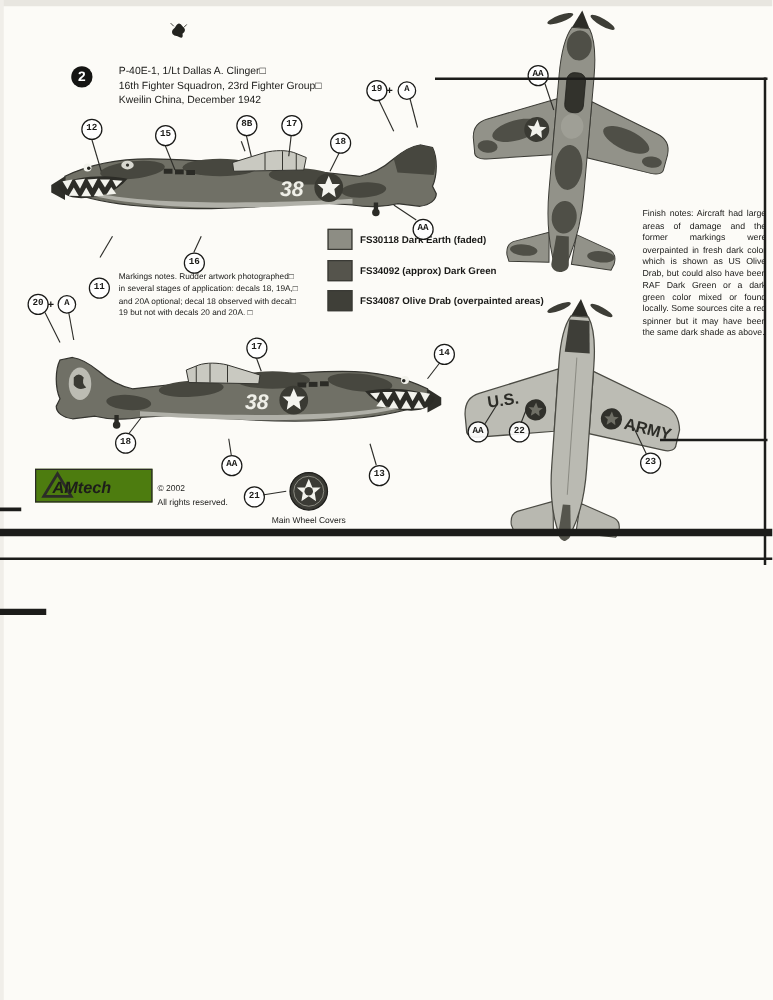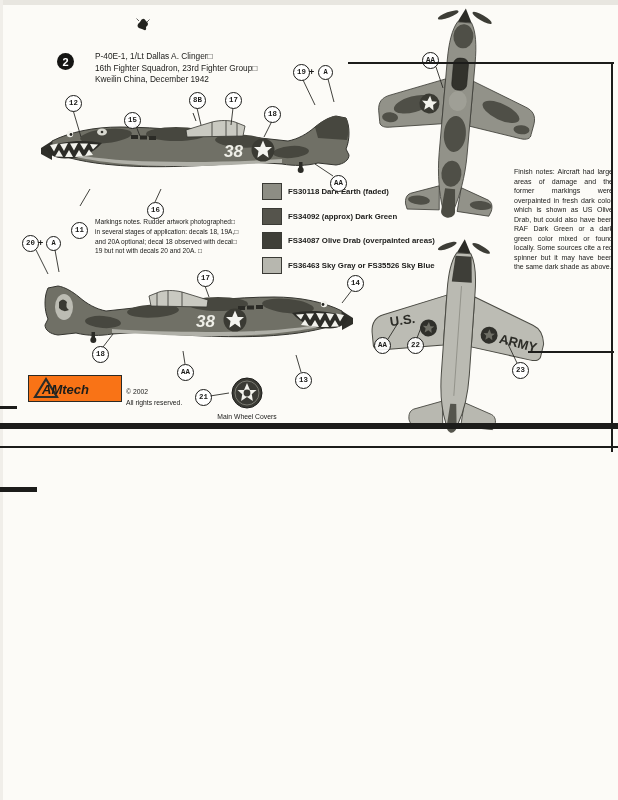--- a/index.html
+++ b/index.html
@@ -73,21 +73,21 @@
     <circle cx="66" cy="40" r="1.3" fill="#33332d"></circle>
     <line x1="160" y1="29" x2="157" y2="21" stroke="#34342f" stroke-width="1"></line>
     <rect x="263" y="70" width="3.5" height="6" fill="#2b2b26"></rect>
     <circle cx="264.7" cy="78" r="3" fill="#2b2b26"></circle>
     <circle cx="227" cy="58" r="11.5" fill="#3a3a33"></circle>
     <polygon points="0,-9.5 2.8,-2.9 9,-2.9 4.5,1.1 5.6,7.7 0,3.8 -5.6,7.7 -4.5,1.1 -9,-2.9 -2.8,-2.9" transform="translate(227,58)" fill="#f4f4ef"></polygon>
     <text x="188" y="65" font-size="17" font-weight="bold" font-style="italic" fill="#efefe8">38</text>
   </svg>
 
   <div class="co" style="left:65px;top:95px;">12</div>
-  <div class="co" style="left:124px;top:112px;text-align:right;">15</div>
+  <div class="co" style="left:124px;top:100px;text-align:right;">15</div>
   <div class="co" style="left:189px;top:92px;">8B</div>
   <div class="co" style="left:225px;top:92px;">17</div>
   <div class="co" style="left:264px;top:106px;">18</div>
   <div class="co" style="left:293px;top:64px;">19</div>
   <div class="plus" style="left:309px;top:68px;">+</div>
   <div class="co sm" style="left:318px;top:65px;">A</div>
   <div class="co" style="left:71px;top:206px;margin-top:16px;">11</div>
   <div class="co" style="left:147px;top:202px;">16</div>
   <div class="co" style="left:330px;top:175px;">AA</div>
 
@@ -103,24 +103,20 @@
       <div class="swatch" style="background: rgb(141, 141, 132);"></div>
       <div class="legend-label">FS30118 Dark Earth (faded)</div>
     </div>
     <div class="legend-row">
       <div class="swatch" style="background: rgb(85, 84, 76);"></div>
       <div class="legend-label">FS34092 (approx) Dark Green</div>
     </div>
     <div class="legend-row">
       <div class="swatch" style="background: rgb(63, 63, 56);"></div>
       <div class="legend-label">FS34087 Olive Drab (overpainted areas)</div>
-    </div>
-    <div class="legend-row">
-      <div class="swatch" style="background: rgb(183, 183, 175);"></div>
-      <div class="legend-label">FS36463 Sky Gray or FS35526 Sky Blue</div>
     </div>
   </div>
 
   <svg class="abs" style="left:26px;top:262px;" width="332" height="124" viewBox="0 0 332 124">
     <g transform="translate(332,0) scale(-1,1)">
       <polygon points="5,56 16,49 16,68 5,62" fill="#2f2f2a"></polygon>
       <path d="M16,49 C34,40 58,35 84,35 C120,35 170,40 215,45 L252,49 C262,47 271,42 279,35 C285,30 293,25 300,24 L310,26 C314,34 314,48 310,57 L313,63 C313,68 308,72 300,73 L282,71 C270,74 258,74 246,72 L215,70 C160,75 110,76 78,73 C52,71 30,66 16,60 Z" fill="#707066" stroke="#34342f" stroke-width="1"></path>
       <path d="M18,59 C40,67 80,73 130,74 C180,75 215,71 246,71 L246,67 C200,70 140,71 92,68.5 C58,66.5 34,62.5 18,56 Z" fill="#b0b0a8"></path>
       <ellipse cx="70" cy="44" rx="26" ry="7" fill="#47473f" transform="rotate(-6 70 44)"></ellipse>
       <ellipse cx="140" cy="42" rx="30" ry="7" fill="#47473f"></ellipse>
@@ -210,21 +206,21 @@
       <circle cx="121" cy="97" r="8.5" fill="#30302b"></circle>
       <polygon points="0,-6 1.76,-1.85 5.71,-1.85 2.85,0.71 3.53,4.85 0,2.4 -3.53,4.85 -2.85,0.71 -5.71,-1.85 -1.76,-1.85" transform="translate(121,97)" fill="#6f6f66"></polygon>
       <text x="22" y="95" font-size="13" font-weight="bold" fill="#2c2c27" transform="rotate(-12 22 95)">U.S.</text>
       <text x="131" y="104" font-size="13" font-weight="bold" fill="#2c2c27" transform="rotate(10 131 104)">ARMY</text>
     </g>
   </svg>
   <div class="co" style="left:374px;top:337px;">AA</div>
   <div class="co" style="left:407px;top:337px;">22</div>
   <div class="co" style="left:512px;top:362px;">23</div>
 
-  <div class="abs" style="left:28px;top:375px;width:92px;height:25px;border:1px solid #2a2a26;background:#f97316;">
+  <div class="abs" style="left:28px;top:375px;width:92px;height:25px;border:1px solid #2a2a26;background:#4d7c0f;">
     <svg width="92" height="25" viewBox="0 0 92 25">
       <polygon points="6,21 17,3 28,21" fill="none" stroke="#2c2c28" stroke-width="2.2"></polygon>
       <text x="13" y="18" font-size="13" font-weight="bold" font-style="italic" fill="#1d1d1a">AMtech</text>
     </svg>
   </div>
   <div class="abs small-label" style="left:126px;top:388px;">© 2002</div>
   <div class="abs small-label" style="left:126px;top:399px;">All rights reserved.</div>
 
   <div class="co" style="left:195px;top:389px;">21</div>
   <svg class="abs" style="left:230px;top:376px;" width="34" height="34" viewBox="0 0 34 34">

